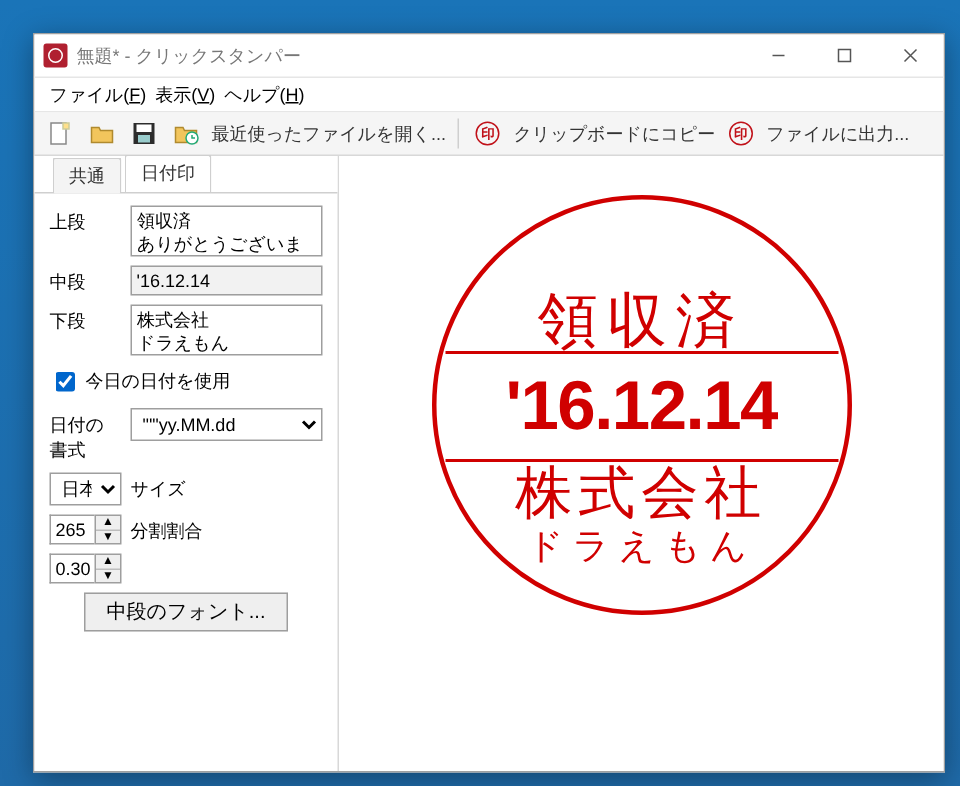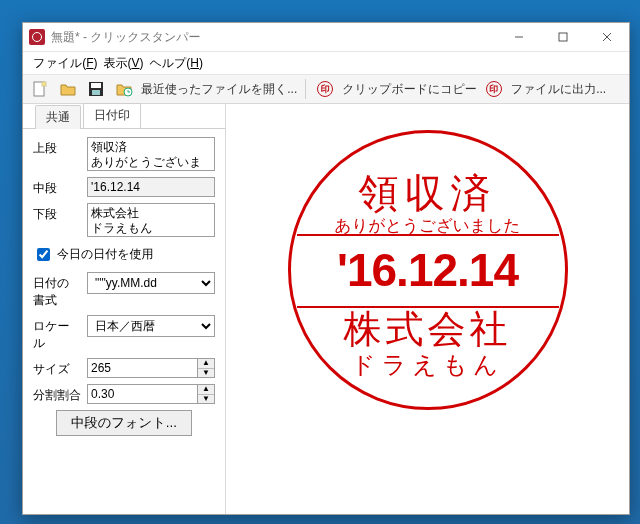--- a/index.html
+++ b/index.html
@@ -206,21 +206,20 @@
         <label class="checkrow">
           <input type="checkbox" checked="" style="">
           <span>今日の日付を使用</span>
         </label>
 
         <div class="lbl">日付の書式</div>
         <select class="fld">
           <option>"'"yy.MM.dd</option>
         </select>
 
-        <div class="lbl">ロケール</div>
         <select class="fld">
           <option>日本／西暦</option>
         </select>
 
         <div class="lbl">サイズ</div>
         <div class="num-wrap">
           <input class="fld" value="265" style="">
           <div class="spin">
               <div>▲</div>
               <div>▼</div>
@@ -237,21 +236,20 @@
         </div>
 
         <button class="btn">中段のフォント...</button>
       </div>
     </div>
 
     <div class="preview">
       <div class="stamp">
         <div class="segTop">
           <div class="l1">領収済</div>
-          <div class="l2">ありがとうございました</div>
         </div>
         <div class="topline"></div>
         <div class="segMid">
           <div class="date">'16.12.14</div>
         </div>
         <div class="botline"></div>
         <div class="segBot">
           <div class="l1">株式会社</div>
           <div class="l2">ドラえもん</div>
         </div>

